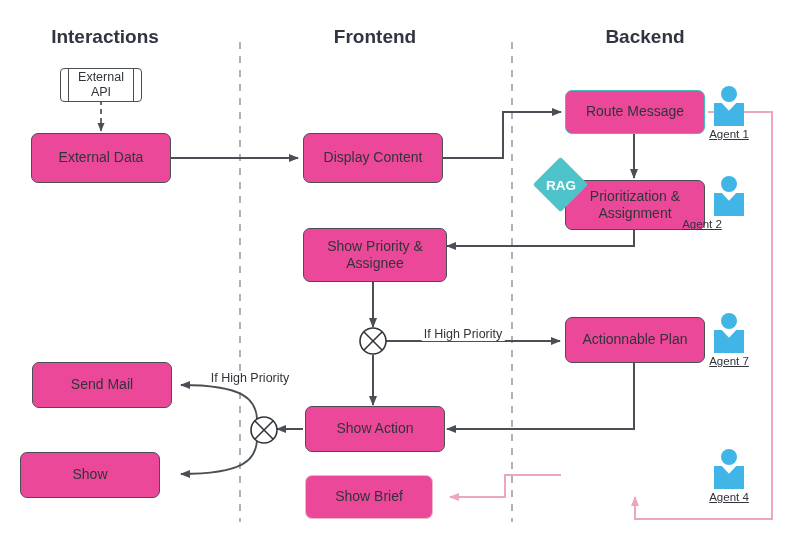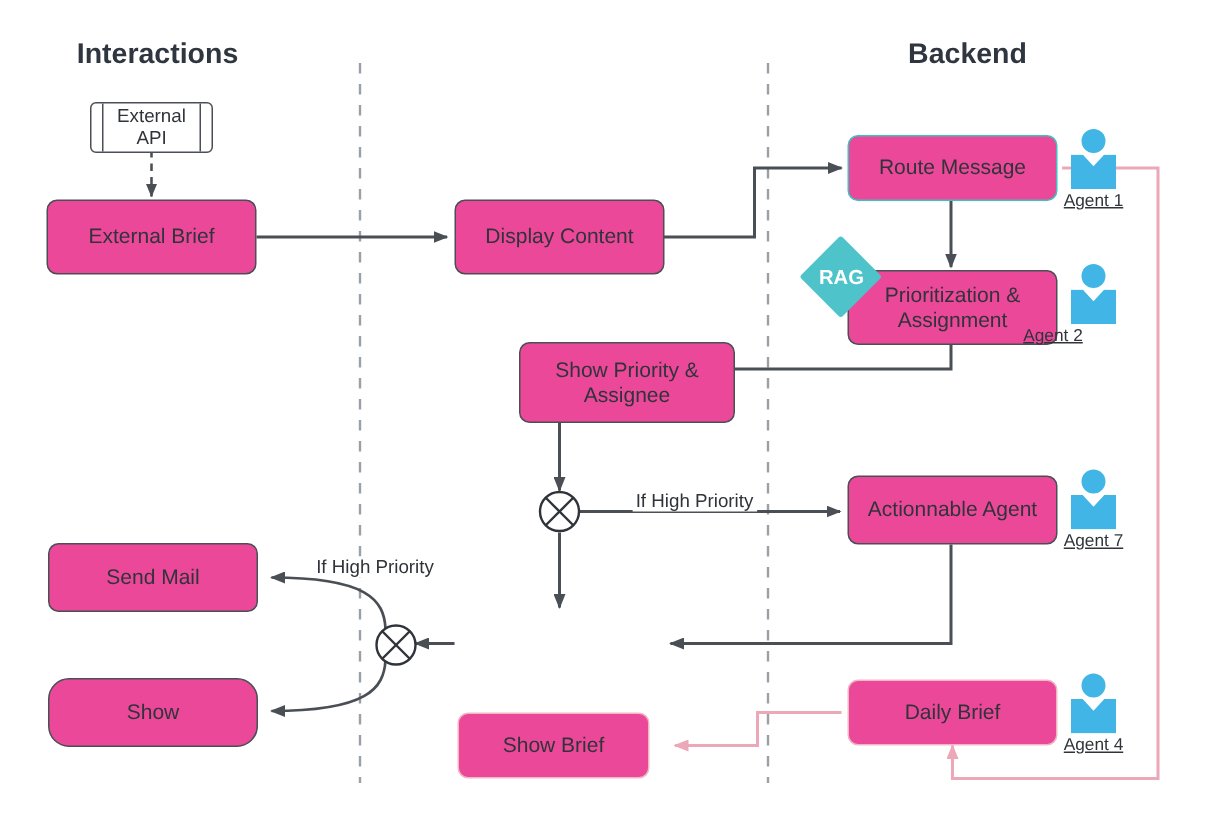--- a/index.html
+++ b/index.html
@@ -189,67 +189,68 @@
       <line x1="382" y1="332" x2="364" y2="350" stroke="#30343a" stroke-width="1.6"></line>
     </g>
     <g>
       <circle cx="264" cy="430" r="13" fill="#ffffff" stroke="#30343a" stroke-width="1.6"></circle>
       <line x1="255" y1="421" x2="273" y2="439" stroke="#30343a" stroke-width="1.6"></line>
       <line x1="273" y1="421" x2="255" y2="439" stroke="#30343a" stroke-width="1.6"></line>
     </g>
   </svg>
 
   <div class="lane-title" style="left:105px; top:26px;">Interactions</div>
+  <div class="lane-title" style="left:375px; top:26px;">Frontend</div>
   <div class="lane-title" style="left:645px; top:26px;">Backend</div>
 
   <div class="subroutine" style="left:60px; top:68px; width:82px; height:34px;">
     <div class="bar left"></div>
     <div class="bar right"></div>
     <div class="srtext">External API</div>
   </div>
 
   <div class="node dark" style="left:31px; top:133px; width:140px; height:50px;">
-    <span>External Brief</span>
+    <span>External Data</span>
   </div>
 
   <div class="node dark" style="left:303px; top:133px; width:140px; height:50px;">
     <span>Display Content</span>
   </div>
 
   <div class="node teal" style="left:565px; top:90px; width:140px; height:44px;">
     <span>Route Message</span>
   </div>
 
   <div class="node dark" style="left:565px; top:180px; width:140px; height:50px;">
     <span>Prioritization &amp; Assignment</span>
   </div>
 
   <div class="diamond" style="left:541px; top:165px; width:39px; height:39px;"></div>
   <div class="diamond-label" style="left:561px; top:185px;">RAG</div>
 
-  <div class="node dark" style="left:303px; top:228px; width:144px; height:54px;margin-left:43px;">
+  <div class="node dark" style="left:303px; top:228px; width:144px; height:54px;">
     <span>Show Priority &amp; Assignee</span>
   </div>
 
   <div class="node dark" style="left:565px; top:317px; width:140px; height:46px;">
-    <span>Actionnable Agent</span>
-  </div>
-
+    <span>Actionnable Plan</span>
+  </div>
+
+  <div class="node dark" style="left:305px; top:406px; width:140px; height:46px;">
+    <span>Show Action</span>
+  </div>
 
   <div class="node dark" style="left:32px; top:362px; width:140px; height:46px;">
     <span>Send Mail</span>
   </div>
 
-  <div class="node dark" style="left:32px; top:452px; width:140px; height:46px;border-radius:14px;">
+  <div class="node dark" style="left:20px; top:452px; width:140px; height:46px;">
     <span>Show</span>
   </div>
 
-  <div class="node pink" style="left:565px; top:453px; width:140px; height:44px;">
-    <span>Daily Brief</span>
-  </div>
 
   <div class="node pink" style="left:305px; top:475px; width:128px; height:44px;">
     <span>Show Brief</span>
   </div>
 
   <div class="edge-label" style="left:463px; top:334px;">If High Priority</div>
   <div class="edge-label" style="left:250px; top:378px;">If High Priority</div>
 
   <div class="actor" style="left:712px; top:86px;">
     <div class="head"></div>

